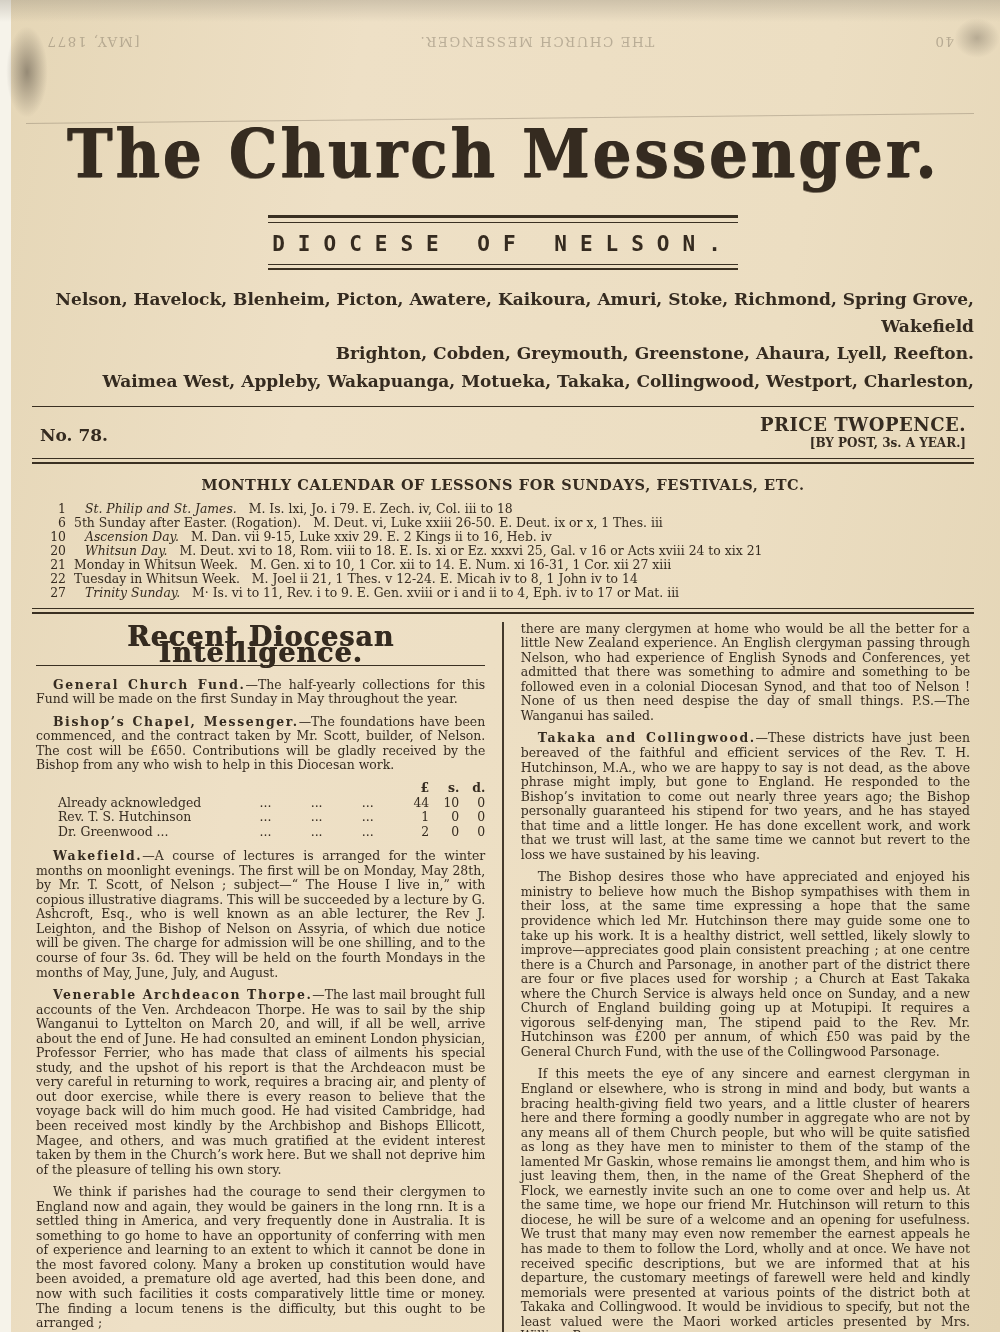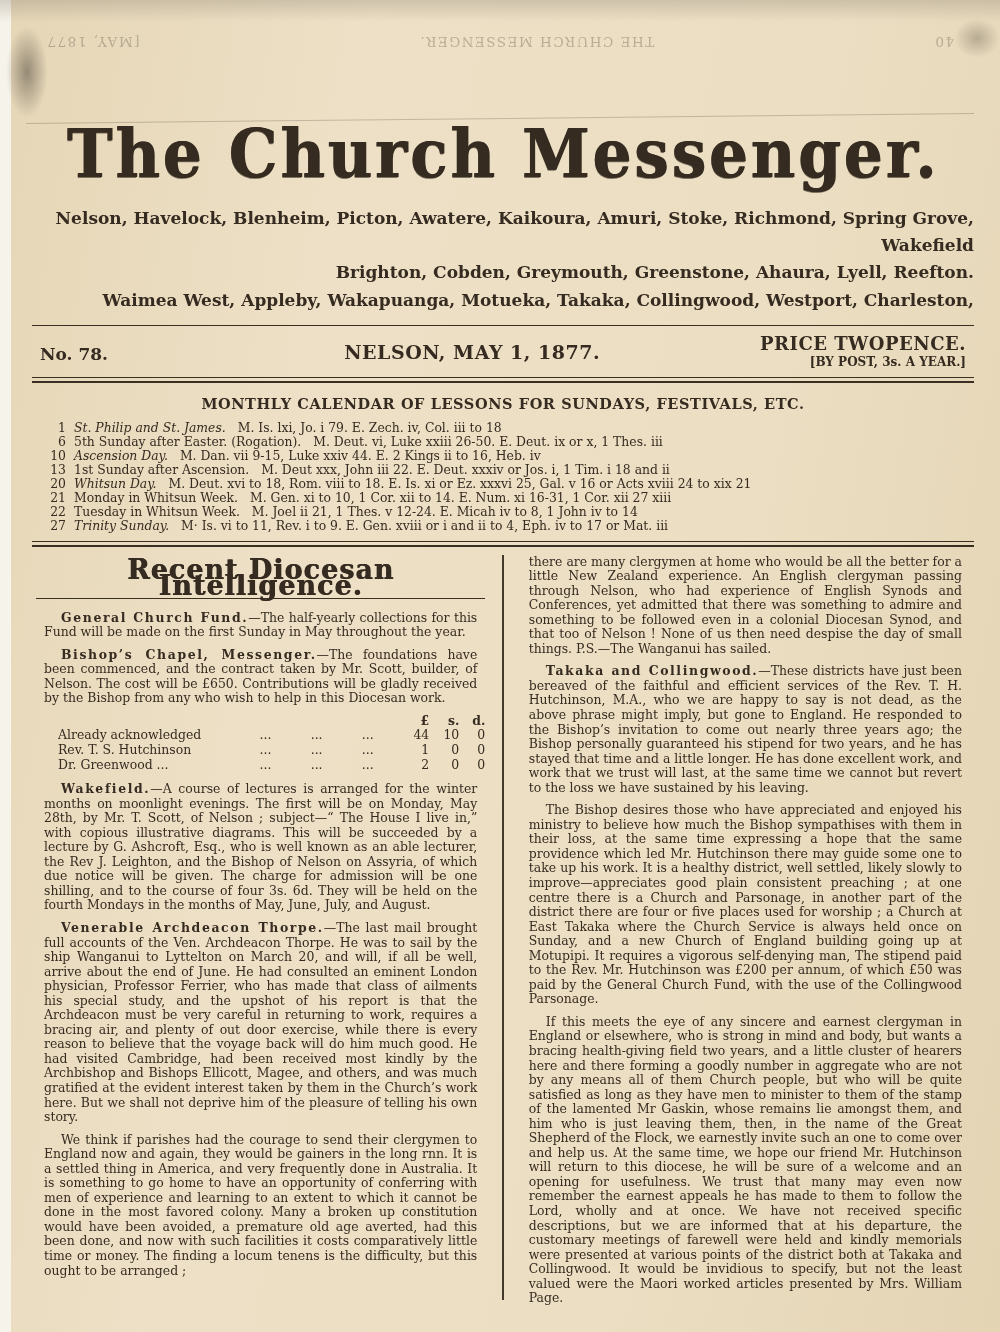--- a/index.html
+++ b/index.html
@@ -41,35 +41,35 @@
   .dl-right{flex:1.4;text-align:right;line-height:1.25;}
   .dl-price{font-weight:bold;font-size:18px;letter-spacing:.5px;}
   .dl-note{font-size:12px;font-weight:bold;}
   .rule-pair-c{border-top:1px solid #3a3022;border-bottom:2.5px solid #3a3022;height:3px;margin-top:5px;}
 
   .calendar-title{text-align:center;font-weight:bold;font-size:14.5px;margin:12px 0 9px;letter-spacing:.6px;}
   .cal-rows{margin-left:12px;}
   .cal-row{display:flex;font-size:12.4px;line-height:13.9px;white-space:nowrap;}
   .cal-day{width:22px;text-align:right;margin-right:8px;flex:none;}
   .cal-name{font-weight:bold;font-weight:normal;}
-  .cal-name.it{font-style:italic;}
+  .cal-name.it{font-style:italic;margin-left:11px;}
   .cal-lessons{margin-left:12px;}
   .rule-pair-d{border-top:1px solid #3a3022;border-bottom:2px solid #3a3022;height:3px;margin-top:8px;}
 
   .columns{display:flex;margin-top:8px;}
   .col{flex:1;font-size:12.45px;line-height:14.55px;text-align:justify;}
   .col-left{padding-right:13px;}
   .col-right{padding-left:13px;}
   .divider{width:1.5px;background:#443a2c;flex:none;margin-bottom:14px;}
 
   .section-heading{text-align:center;font-size:27px;font-weight:bold;margin:8px 0 2px;
     transform:scaleY(1.06);letter-spacing:1px;text-shadow:.7px 0 0 #352b20;}
   .heading-rule{border-top:1.5px solid #3a3022;margin:6px 4px 12px;}
 
-  .article{margin:0 12px 8px;text-indent:17px;}
+  .article{margin:0 4px 8px;text-indent:17px;}
   .article.no-indent{text-indent:0;}
   .lead{font-weight:bold;letter-spacing:1.6px;}
   .it{font-style:italic;}
 
   .fund{margin:1px 4px 10px 26px;}
   .fund-row{display:flex;align-items:baseline;}
   .fund-label{width:182px;flex:none;}
   .fund-dots{flex:1;text-align:center;}
   .amt{flex:none;text-align:right;}
   .amt.p{width:36px;} .amt.s{width:30px;} .amt.d{width:26px;}
@@ -88,32 +88,36 @@
     <span>40</span>
     <span>THE CHURCH MESSENGER.</span>
     <span>[MAY, 1877</span>
   </div>
   <div class="ghost-rule"></div>
 
   <div class="content">
 
     <div class="masthead-title">The Church Messenger.</div>
 
+    <div class="sub-block">
+      <div class="rule-pair-a"></div>
+      <div class="masthead-subtitle">DIOCESE OF NELSON.</div>
+      <div class="rule-pair-b"></div>
+    </div>
 
     <div class="places">
       <div>Nelson, Havelock, Blenheim, Picton, Awatere, Kaikoura, Amuri, Stoke, Richmond, Spring Grove, Wakefield</div>
       <div>Brighton, Cobden, Greymouth, Greenstone, Ahaura, Lyell, Reefton.</div>
       <div>Waimea West, Appleby, Wakapuanga, Motueka, Takaka, Collingwood, Westport, Charleston,</div>
     </div>
 
     <div class="rule-thin"></div>
 
     <div class="dateline">
       <div class="dl-left">No. 78.</div>
-      <div class="dl-center">NELSON, MAY 1, 1877.</div>
       <div class="dl-right">
         <div class="dl-price">PRICE TWOPENCE.</div>
         <div class="dl-note">[BY POST, 3s. A YEAR.]</div>
       </div>
     </div>
 
     <div class="rule-pair-c"></div>
 
     <div class="calendar-title">MONTHLY CALENDAR OF LESSONS FOR SUNDAYS, FESTIVALS, ETC.</div>
 
@@ -124,26 +128,21 @@
         <span class="cal-lessons">M. Is. lxi, Jo. i 79.   E. Zech. iv, Col. iii to 18</span>
       </div>
       <div class="cal-row">
         <span class="cal-day">6</span>
         <span class="cal-name">5th Sunday after Easter.  (Rogation).</span>
         <span class="cal-lessons">M. Deut. vi, Luke xxiii 26-50.   E. Deut. ix or x, 1 Thes. iii</span>
       </div>
       <div class="cal-row">
         <span class="cal-day">10</span>
         <span class="cal-name it">Ascension Day.</span>
-        <span class="cal-lessons">M. Dan. vii 9-15, Luke xxiv 44.   E. 2 Kings ii to 16, Heb. iv</span>
-      </div>
-      <div class="cal-row">
-        <span class="cal-day">13</span>
-        <span class="cal-name">1st Sunday after Ascension.</span>
-        <span class="cal-lessons">M. Deut xxx, John iii 22.   E. Deut. xxxiv or Jos. i, 1 Tim. i 18 and ii</span>
+        <span class="cal-lessons">M. Dan. vii 9-15, Luke xxiv 29.   E. 2 Kings ii to 16, Heb. iv</span>
       </div>
       <div class="cal-row">
         <span class="cal-day">20</span>
         <span class="cal-name it">Whitsun Day.</span>
         <span class="cal-lessons">M. Deut. xvi to 18, Rom. viii to 18.   E. Is. xi or Ez. xxxvi 25, Gal. v 16 or Acts xviii 24 to xix 21</span>
       </div>
       <div class="cal-row">
         <span class="cal-day">21</span>
         <span class="cal-name">Monday in Whitsun Week.</span>
         <span class="cal-lessons">M. Gen. xi to 10, 1 Cor. xii to 14.   E. Num. xi 16-31, 1 Cor. xii 27 xiii</span>

